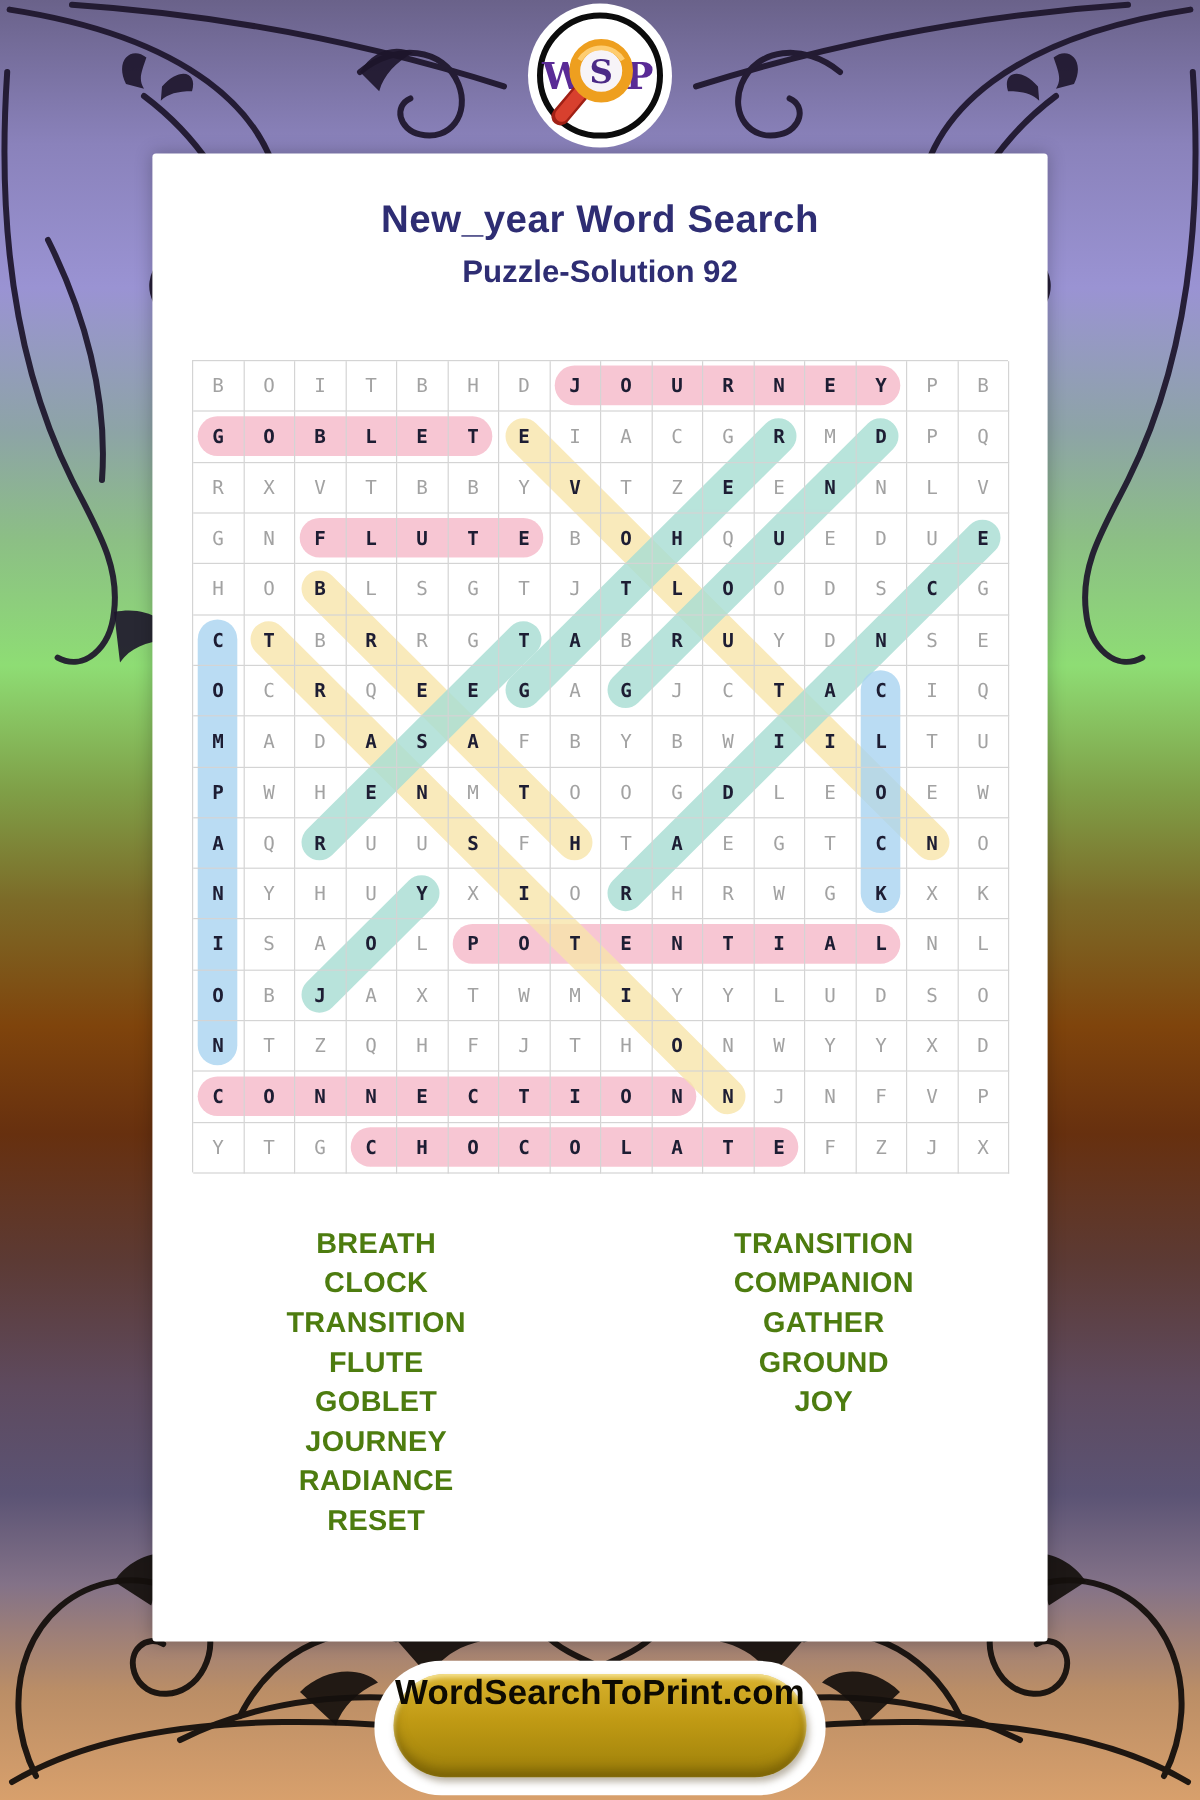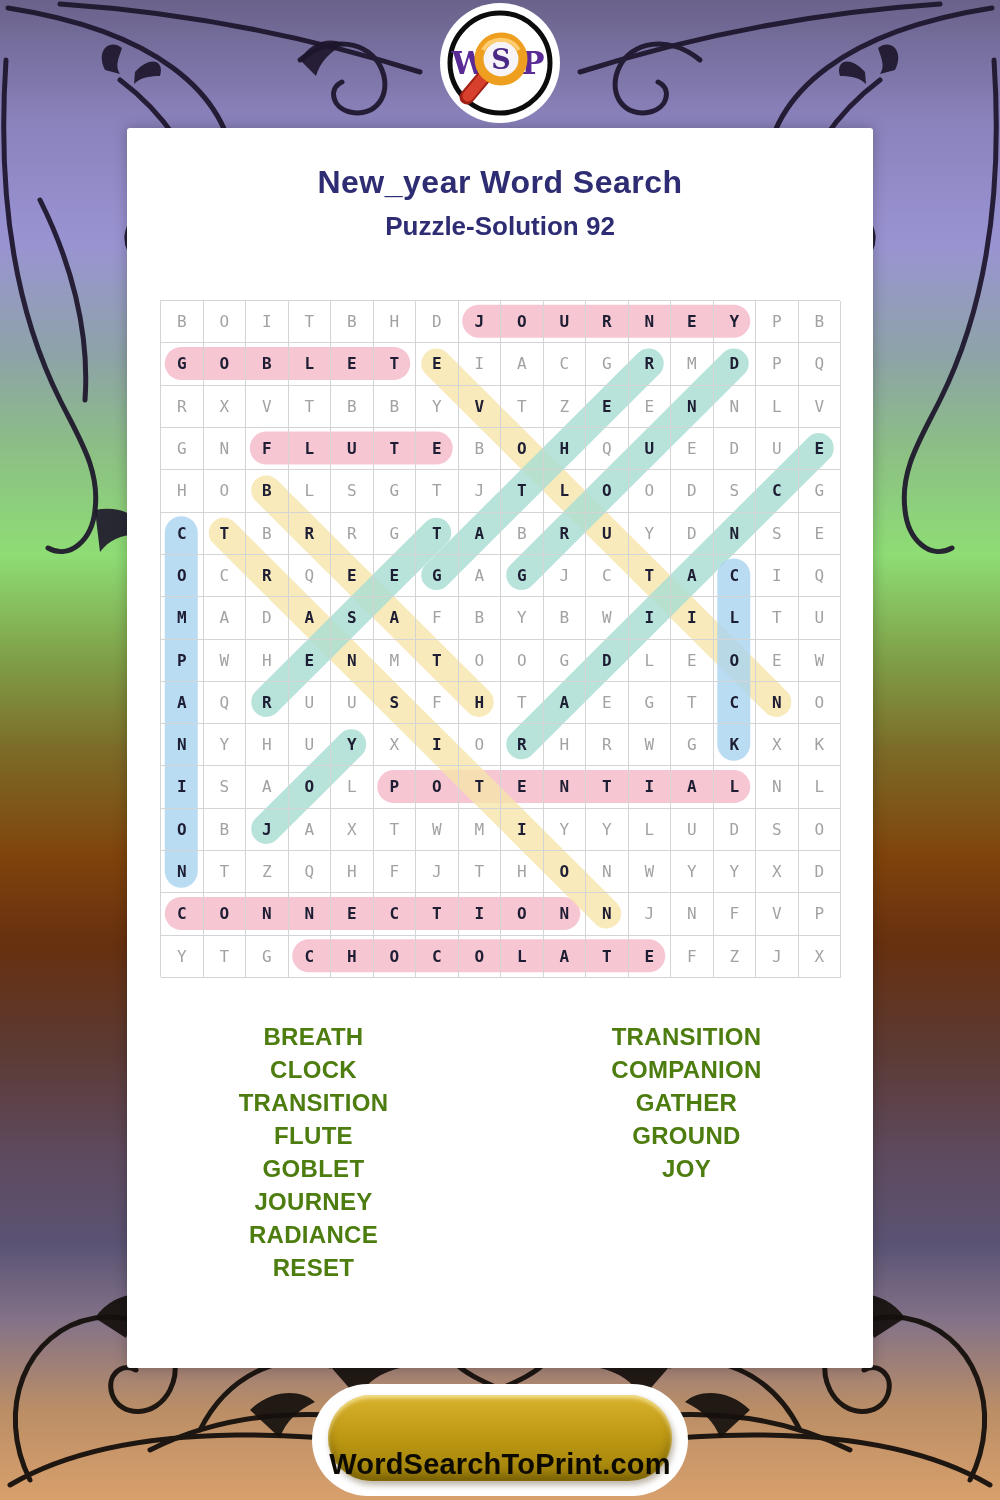--- a/index.html
+++ b/index.html
@@ -55,21 +55,21 @@
     font-size:24px;font-weight:bold;color:#4d7c0f;line-height:33px;letter-spacing:.3px;
   }
   .banner-outer{
     position:absolute;left:312px;top:1384px;width:376px;height:112px;z-index:3;
     background:#ffffff;border-radius:60px;
   }
   .banner-gold{
     position:absolute;left:16px;top:11px;width:344px;height:86px;border-radius:46px;
     background:linear-gradient(to bottom,#d9b22e 0%,#c09a14 45%,#9d800a 100%);
     box-shadow:inset 0 3px 4px rgba(255,240,170,.8), inset 0 -6px 10px rgba(90,70,0,.55), 2px 4px 6px rgba(60,40,0,.35);
-    display:flex;align-items:flex-end;justify-content:center;
+    display:flex;align-items:flex-start;justify-content:center;
   }
   .banner-text{font-size:29px;font-weight:bold;color:#0d0a02;letter-spacing:.2px;}
 </style>
 </head>
 <body>
 
 <svg class="ornament orn-tl" width="430" height="580" viewBox="0 0 430 580">
   <g stroke="#1d152b" fill="none" stroke-width="5" opacity="0.92" stroke-linecap="round">
     <path d="M8,8 C150,30 230,90 235,175 C238,235 200,280 160,272 C130,266 118,238 134,220 C146,207 168,212 170,230"></path>
     <path d="M60,4 C180,12 300,34 420,72"></path>

